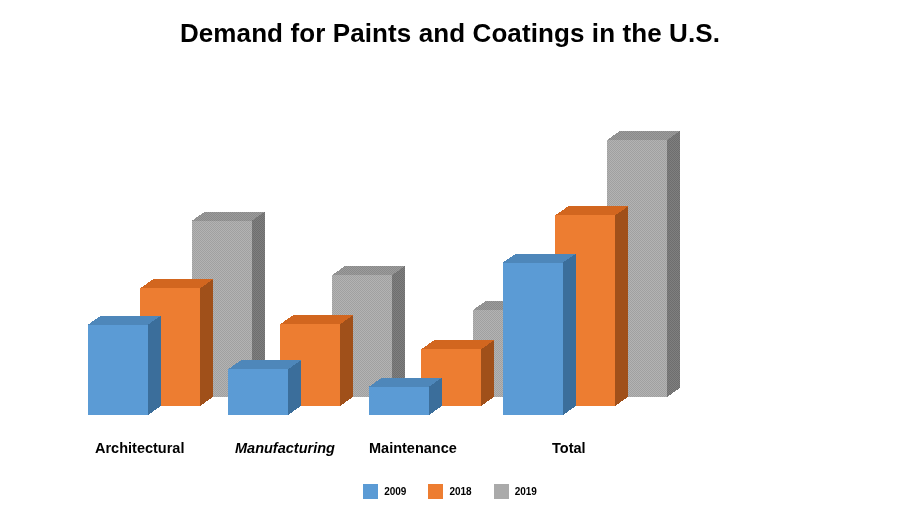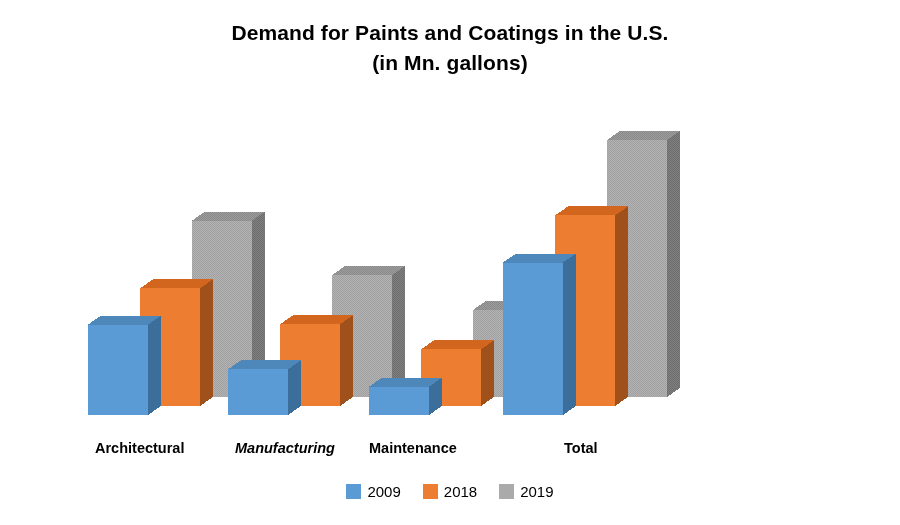--- a/index.html
+++ b/index.html
@@ -20,21 +20,21 @@
     height: 525px;
   }
 
   
   .chart-title {
     position: absolute;
     left: 0;
     top: 18px;
     width: 900px;
     text-align: center;
-    font-size: 21px;
+    font-size: 26px;
     font-weight: bold;
     color: #000000;
     line-height: 30px;
     letter-spacing: 0.1px;
   }
   .chart-title .line2 { display: block; }
 
   
   #plot {
     position: absolute;
@@ -70,34 +70,33 @@
     display: flex;
     align-items: center;
     gap: 6px;
   }
   .legend-swatch {
     width: 15px;
     height: 15px;
     display: block;
   }
   .legend-label {
-    font-size: 15px;
-    font-weight: normal;
+    font-size: 10px;
+    font-weight: bold;
     color: #000000;
     line-height: 15px;
   }
 </style>
 </head>
 <body>
 
 <div id="chart-root">
 
   <div class="chart-title">
     <span>Demand for Paints and Coatings in the U.S.</span>
-    <span class="line2">(in Mn. gallons)</span>
   </div>
 
   <div id="plot">
     <svg id="bars-svg" width="900" height="470" viewBox="0 0 900 470">
         <defs>
           <pattern id="ditherGrayFront" width="2" height="2" patternUnits="userSpaceOnUse">
             <rect width="2" height="2" fill="#B3B3B3"></rect>
             <rect x="0" y="0" width="1" height="1" fill="#A0A0A0"></rect>
             <rect x="1" y="1" width="1" height="1" fill="#A0A0A0"></rect>
           </pattern>
@@ -171,21 +170,21 @@
           <polygon points="148,324.614406779661 161,315.614406779661 161,406 148,415" fill="#3B6E9B" shape-rendering="crispEdges"></polygon>
           <polygon points="88,324.614406779661 101,315.614406779661 161,315.614406779661 148,324.614406779661" fill="#4E87BA" shape-rendering="crispEdges"></polygon>
           <polygon points="88,324.614406779661 148,324.614406779661 148,415 88,415" fill="#5B9BD5" shape-rendering="crispEdges"></polygon>
         </g>
       </svg>
   </div>
 
   <div class="cat-label" style="left:49px;  top:440px;">Architectural</div>
   <div class="cat-label" style="left:189px; top:440px;font-style:italic;">Manufacturing</div>
   <div class="cat-label" style="left:323px; top:440px;">Maintenance</div>
-  <div class="cat-label" style="left:518px; top:440px;">Total</div>
+  <div class="cat-label" style="left:506px; top:440px;">Total</div>
 
   <div id="legend">
     <div class="legend-item">
       <span class="legend-swatch" style="background: rgb(91, 155, 213);"></span>
       <span class="legend-label">2009</span>
     </div>
     <div class="legend-item">
       <span class="legend-swatch" style="background: rgb(237, 125, 49);"></span>
       <span class="legend-label">2018</span>
     </div>

